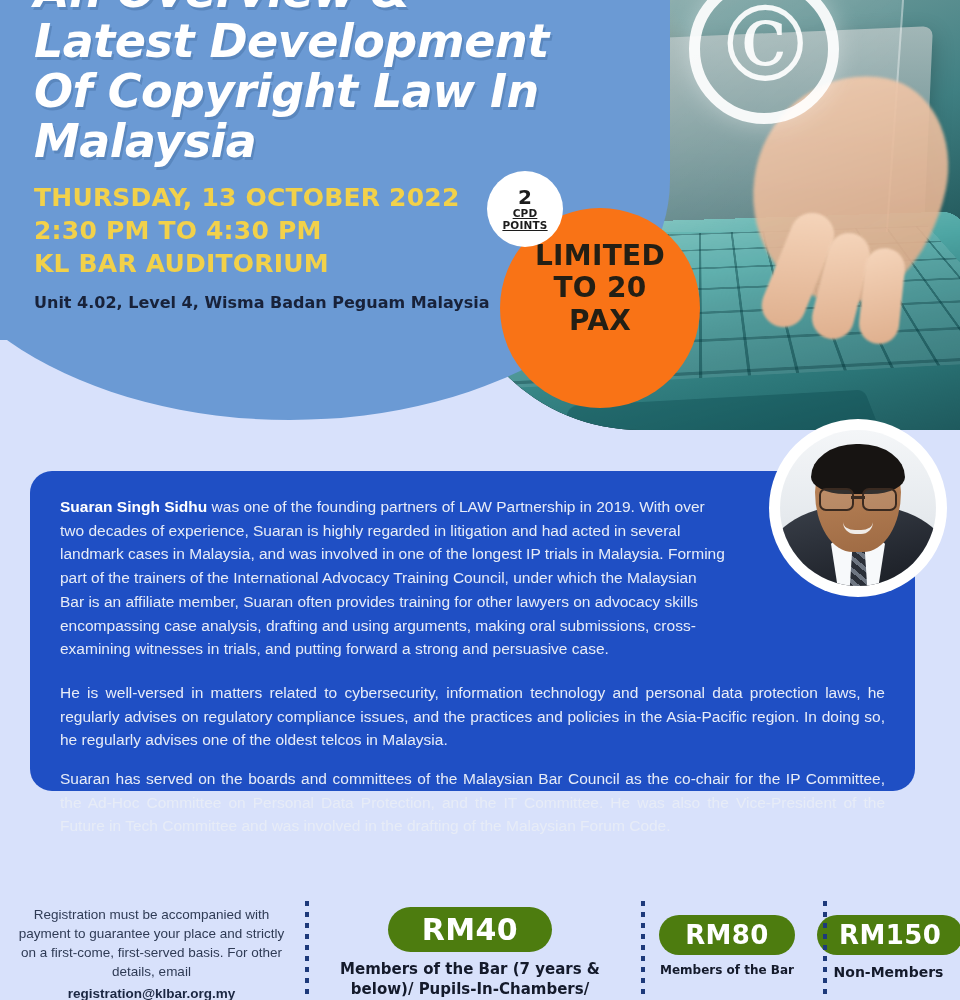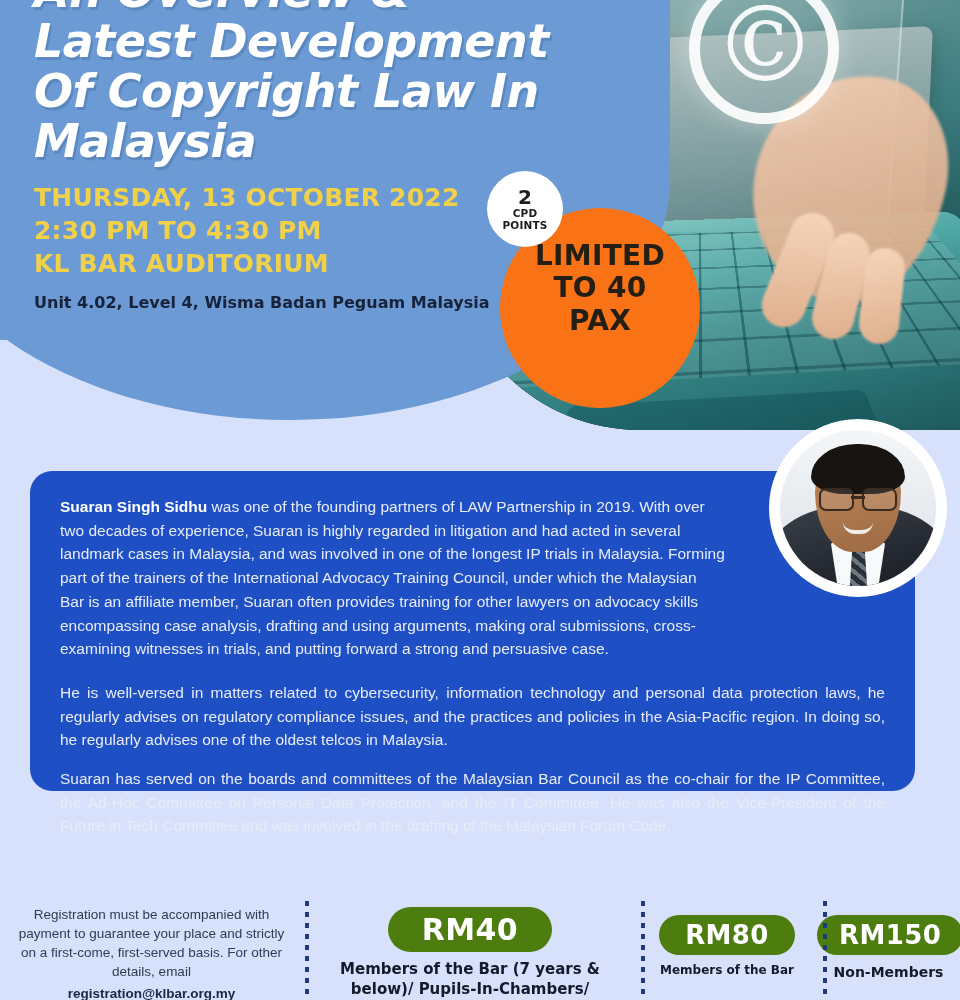--- a/index.html
+++ b/index.html
@@ -251,20 +251,21 @@
     font-weight: 700;
     font-size: 20px;
     color: #1c1c1c;
   }
   .cpd-lbl {
     font-family: "DejaVu Sans", sans-serif;
     font-weight: 700;
     font-size: 10.5px;
     color: #1c1c1c;
     letter-spacing: 0.2px;
+    text-decoration: underline;
   }
 
   
   .limited-badge {
     position: absolute;
     left: 500px;
     top: 208px;
     width: 200px;
     height: 200px;
     background: #f97316;
@@ -525,21 +526,21 @@
       <span class="ln">KL BAR AUDITORIUM</span>
     </div>
     <div class="address">
       <span class="ln">Unit 4.02, Level 4, Wisma Badan Peguam Malaysia</span>
     </div>
   </div>
 
   <div class="limited-badge">
     <div class="limited-text">
       <span class="ln">LIMITED</span>
-      <span class="ln">TO 40</span>
+      <span class="ln">TO 20</span>
       <span class="ln">PAX</span>
     </div>
   </div>
 
   <div class="cpd-badge">
     <div class="cpd-num">2</div>
     <div class="cpd-lbl">CPD</div>
     <div class="cpd-lbl">POINTS</div>
   </div>
 

